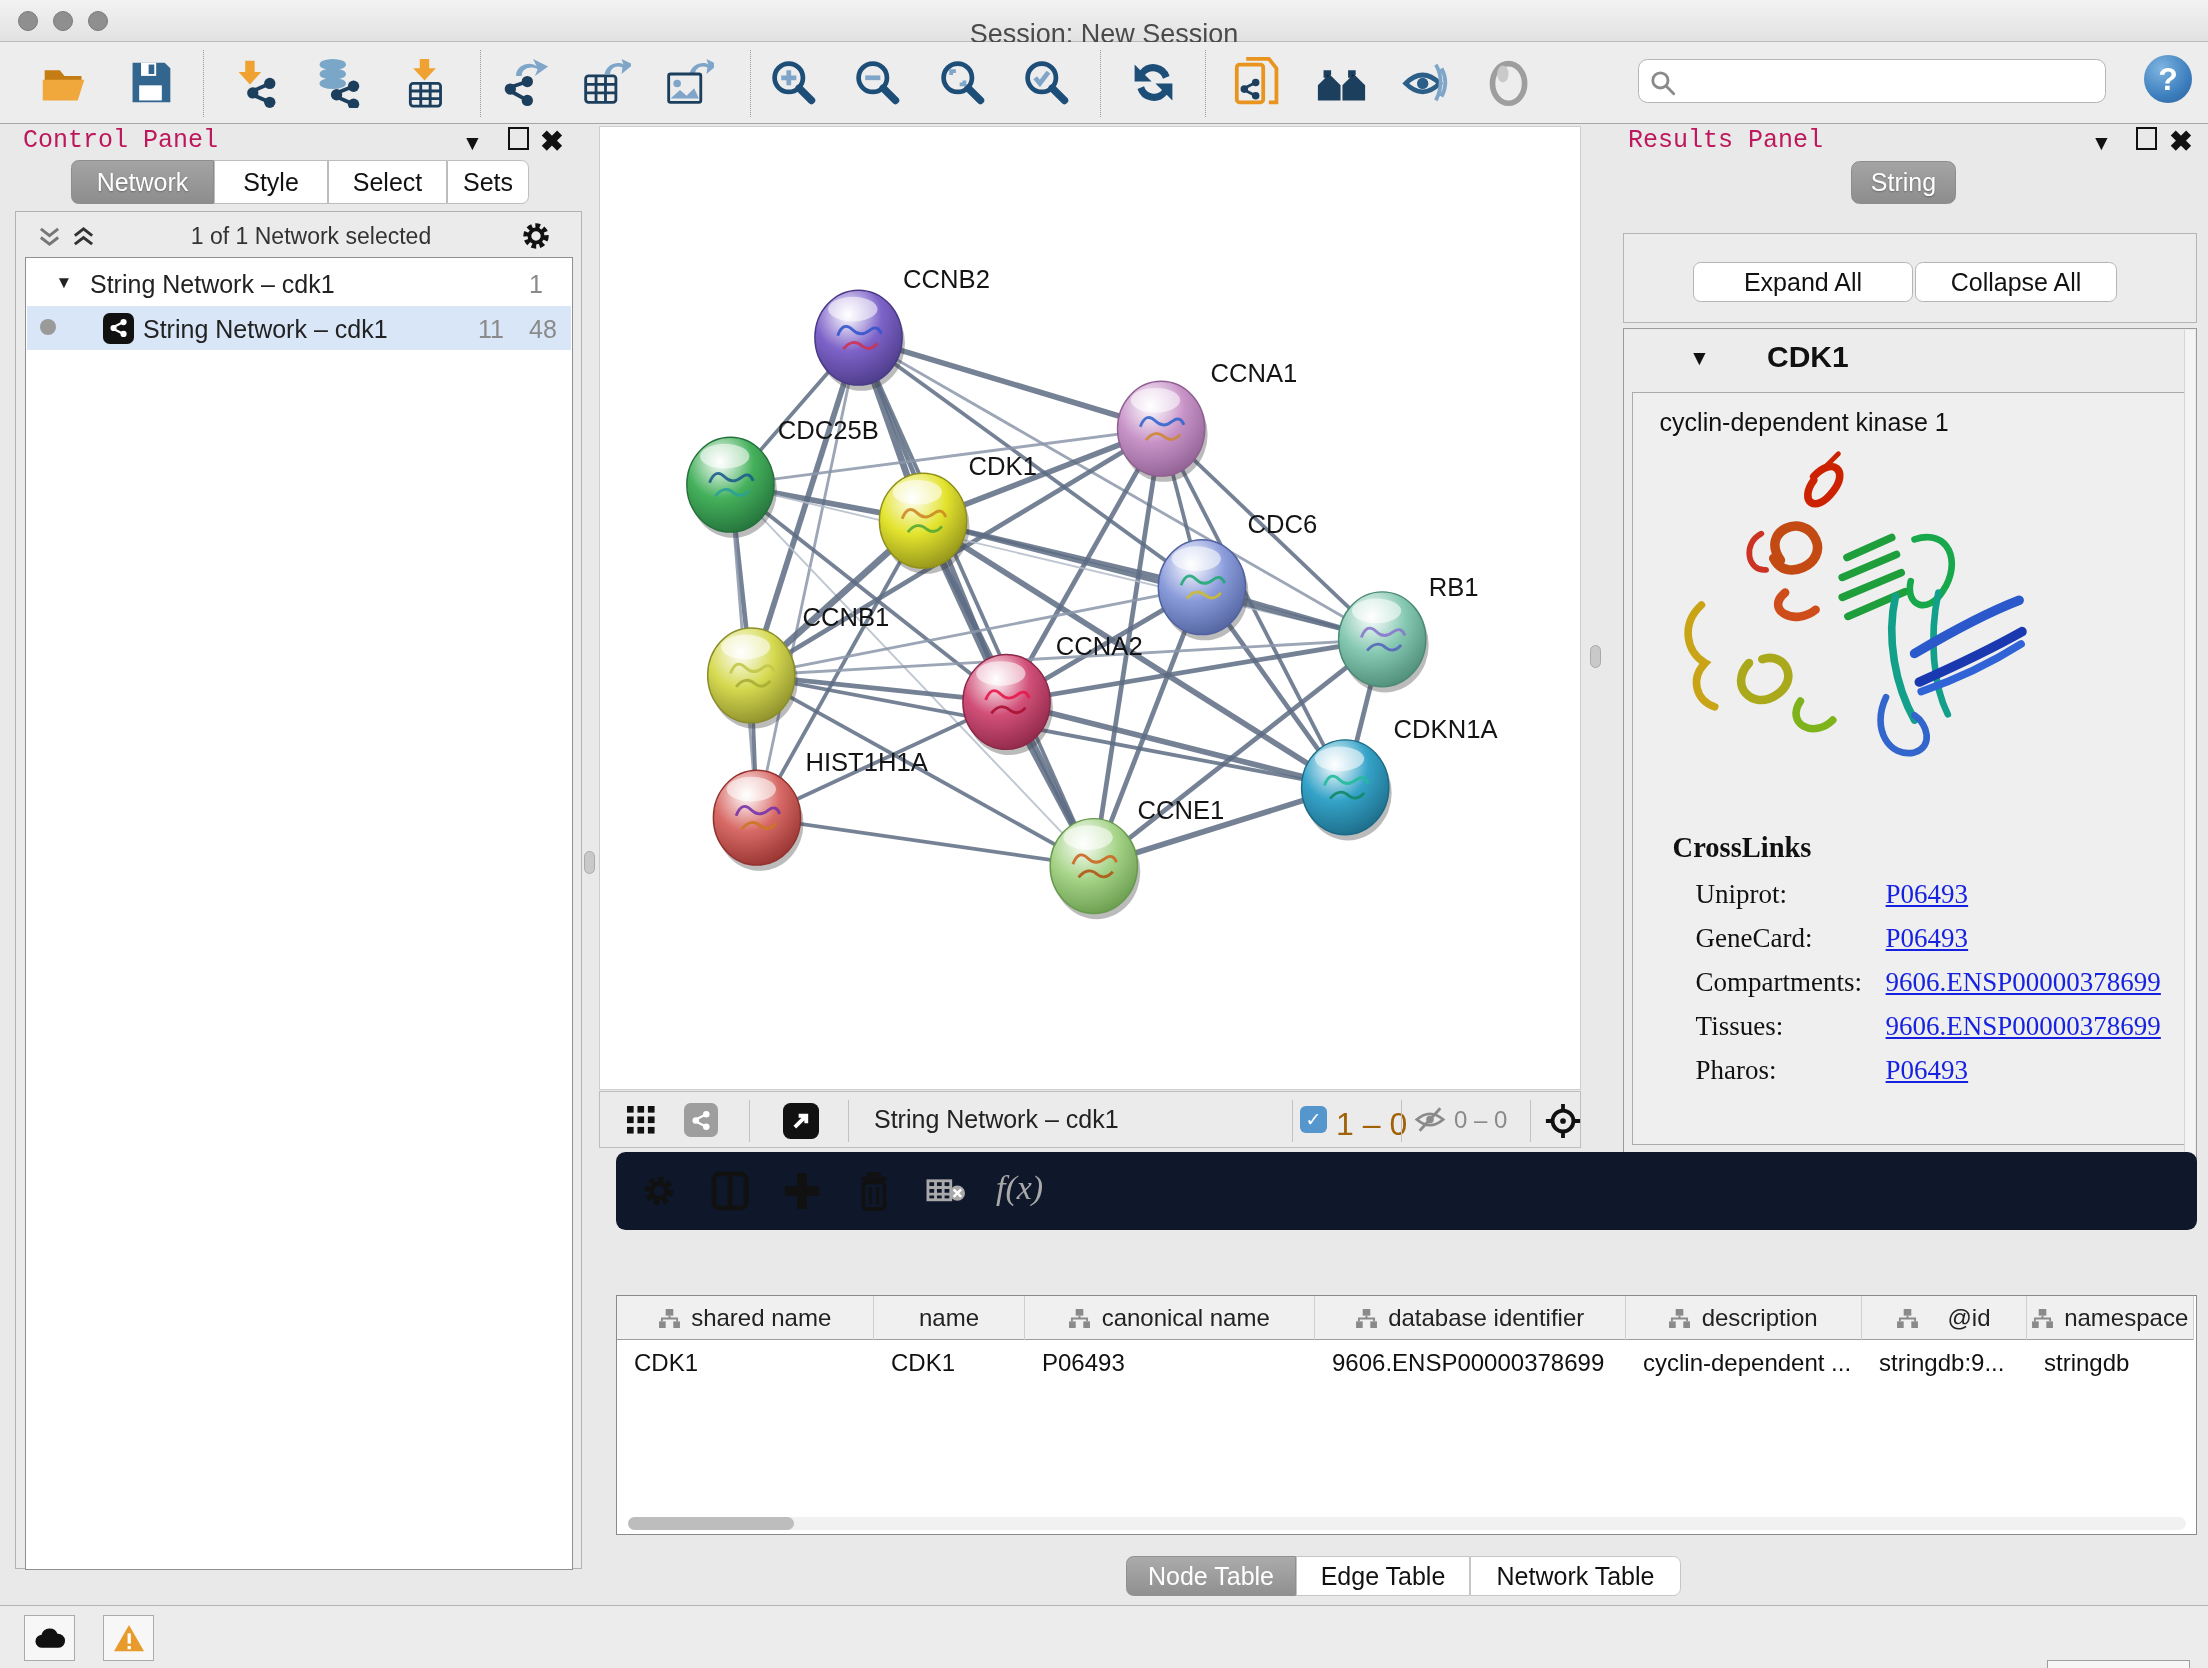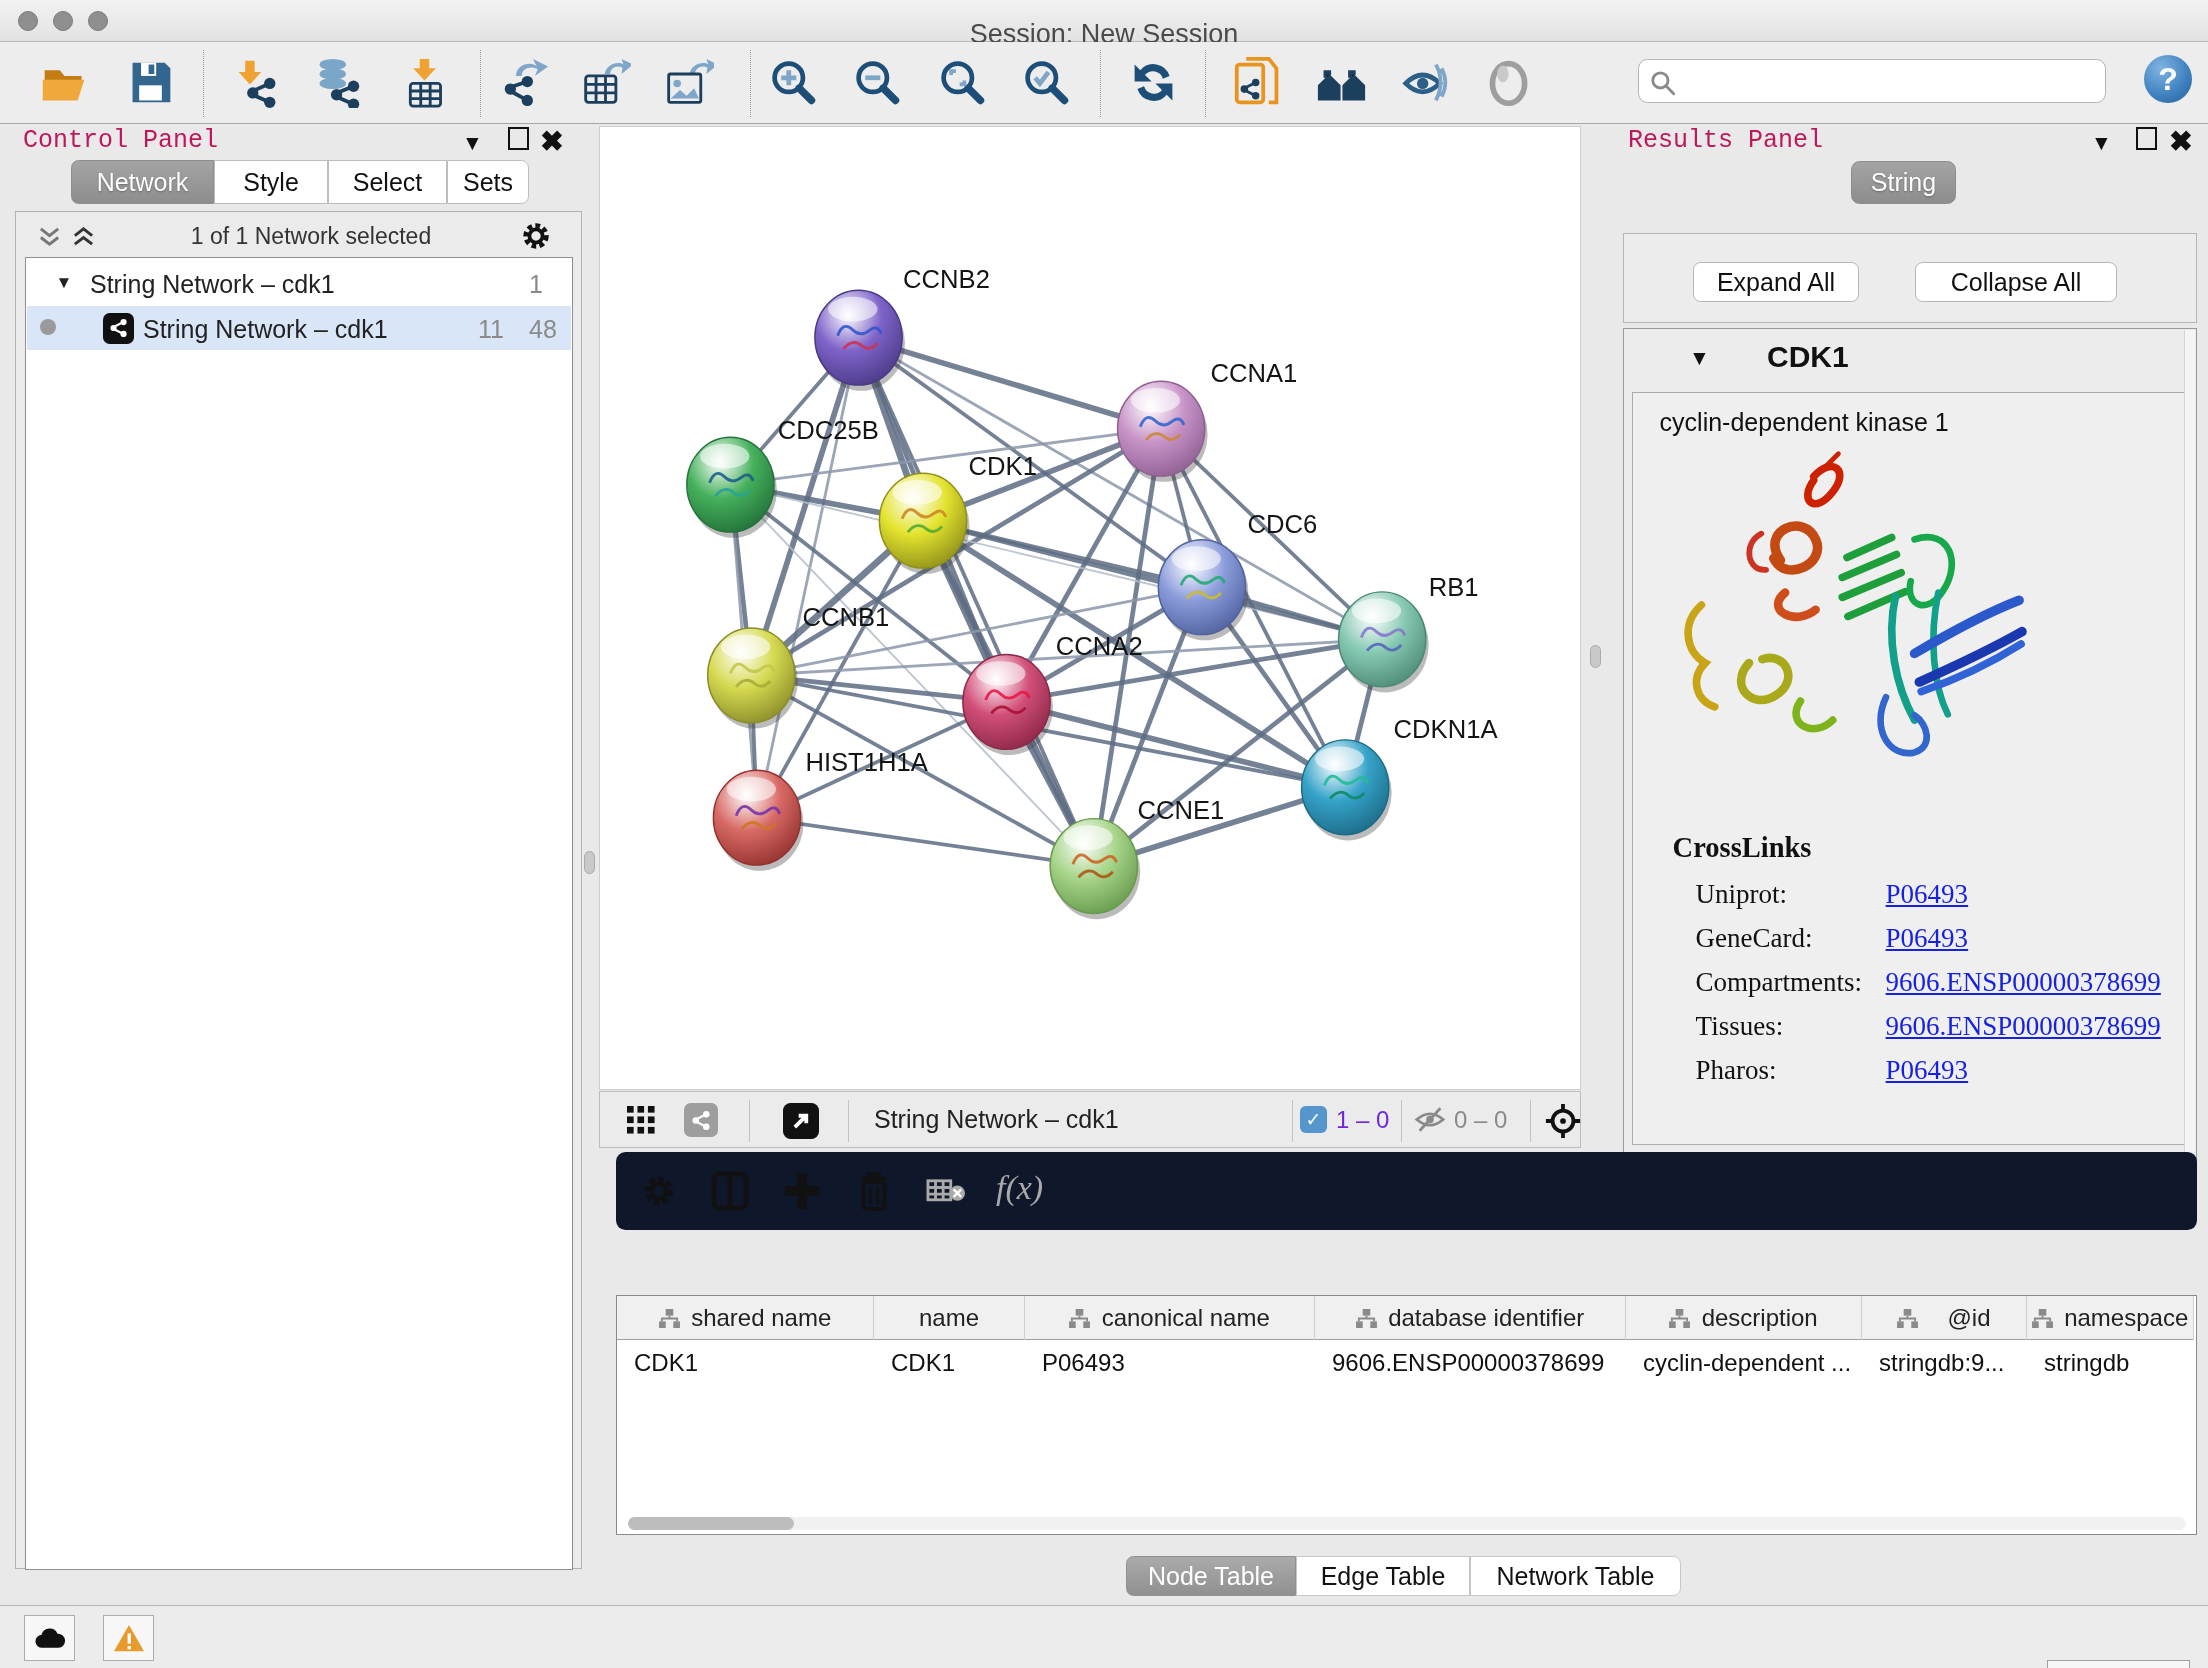--- a/index.html
+++ b/index.html
@@ -483,21 +483,21 @@
     <div class="share-badge abs" style="left:183px;top:10.5px;width:36px;height:36px;background:#111;border-radius:7.6px">
       <svg width="21" height="21" viewBox="0 0 22 22">
           <path d="M4,18 L14,8 M8,6 h8 v8" stroke="#fff" stroke-width="4" fill="none"></path>
         </svg>
     </div>
     <div class="ntb-sep abs" style="left:248px"></div>
     <div class="abs" style="left:274px;top:13.3px;font-size:25px;color:#222">String Network – cdk1</div>
     <div class="ntb-sep abs" style="left:692px"></div>
     <div class="abs" style="left:700px;top:14.3px;width:27px;height:27px;background:#5596cd;border-radius:5.7px;
         color:#fff;text-align:center;line-height:27px;font-size:19px">✓</div>
-    <div class="abs" style="left:736px;top:14.3px;font-size:24px;color:#6d28d9">1 – 0</div>
+    <div class="abs" style="left:736px;top:14.3px;font-size:32px;color:#a16207">1 – 0</div>
     <div class="ntb-sep abs" style="left:801px"></div>
     <svg class="abs" style="left:814px;top:14.3px" width="32" height="27" viewBox="0 0 34 28">
       <path d="M3,14 Q17,2 31,14 Q17,26 3,14 z" fill="none" stroke="#8a8a8a" stroke-width="3"></path>
       <circle cx="17" cy="14" r="4" fill="#8a8a8a"></circle>
         <path d="M6,26 L28,2" stroke="#8a8a8a" stroke-width="3"></path>
     </svg>
     <div class="abs" style="left:854px;top:14.3px;font-size:24px;color:#8a8a8a">0 – 0</div>
     <div class="ntb-sep abs" style="left:930px"></div>
     <svg class="abs" style="left:944px;top:9.5px" width="38" height="38" viewBox="0 0 40 40">
       <circle cx="20" cy="20" r="11" fill="none" stroke="#111" stroke-width="4"></circle>
@@ -507,21 +507,21 @@
   </div>
 
   <div class="abs panel-title" style="left:1628px;top:126px">Results Panel</div>
   <div class="abs" style="left:2091px;top:131px;color:#111;font-size:21px">▼</div>
   <div class="abs" style="left:2136px;top:127px;width:21px;height:23px;border:2.9px solid #111"></div>
   <div class="abs" style="left:2169px;top:125px;color:#111;font-size:28.5px;font-weight:bold">✖</div>
 
   <div class="abs tab sel" style="left:1851px;top:161px;width:105px;height:43px;line-height:41px;border-radius:8.6px">String</div>
 
   <div id="rp-btnbox" class="abs">
-    <div class="rp-btn abs" style="left:69px;width:166px">Expand All</div>
+    <div class="rp-btn abs" style="left:69px;width:220px">Expand All</div>
     <div class="rp-btn abs" style="left:291px;width:202px">Collapse All</div>
   </div>
 
   <div id="rp-main" class="abs">
     <div class="abs" style="left:65px;top:17px;font-size:21px;color:#111">▼</div>
     <div class="abs" style="left:143px;top:11.4px;font-size:30px;font-weight:bold;color:#111">CDK1</div>
     <div id="rp-inner" class="abs">
       <div class="abs" style="left:27px;top:15px;font-size:25px;color:#111">cyclin-dependent kinase 1</div>
       <svg class="abs" style="left:38px;top:55px" width="371" height="333" viewBox="0 0 390 350" id="ribbon-svg">
           <path d="M150,30 C170,8 188,24 170,46 C152,70 134,56 150,34" fill="none" stroke="#cc2200" stroke-width="8" stroke-linecap="round"></path>

